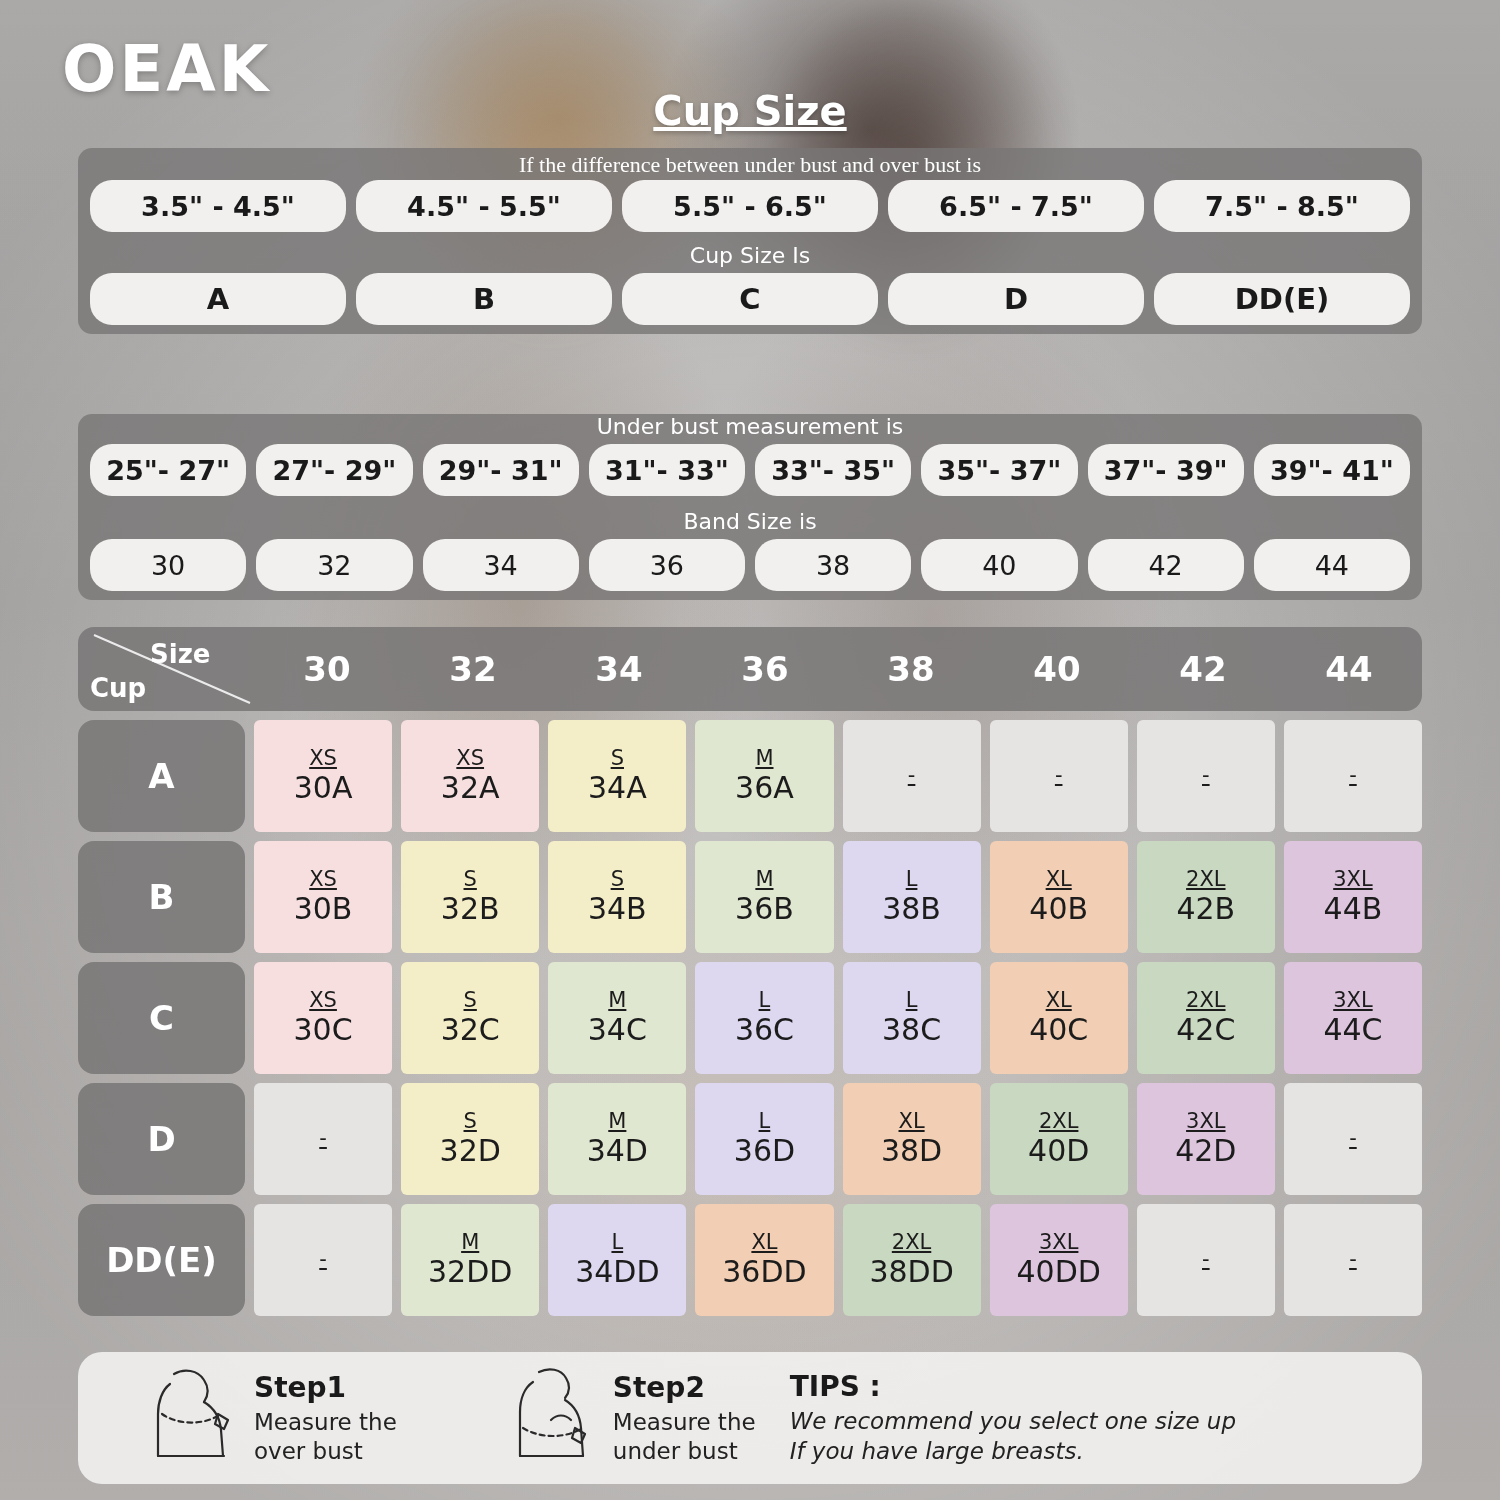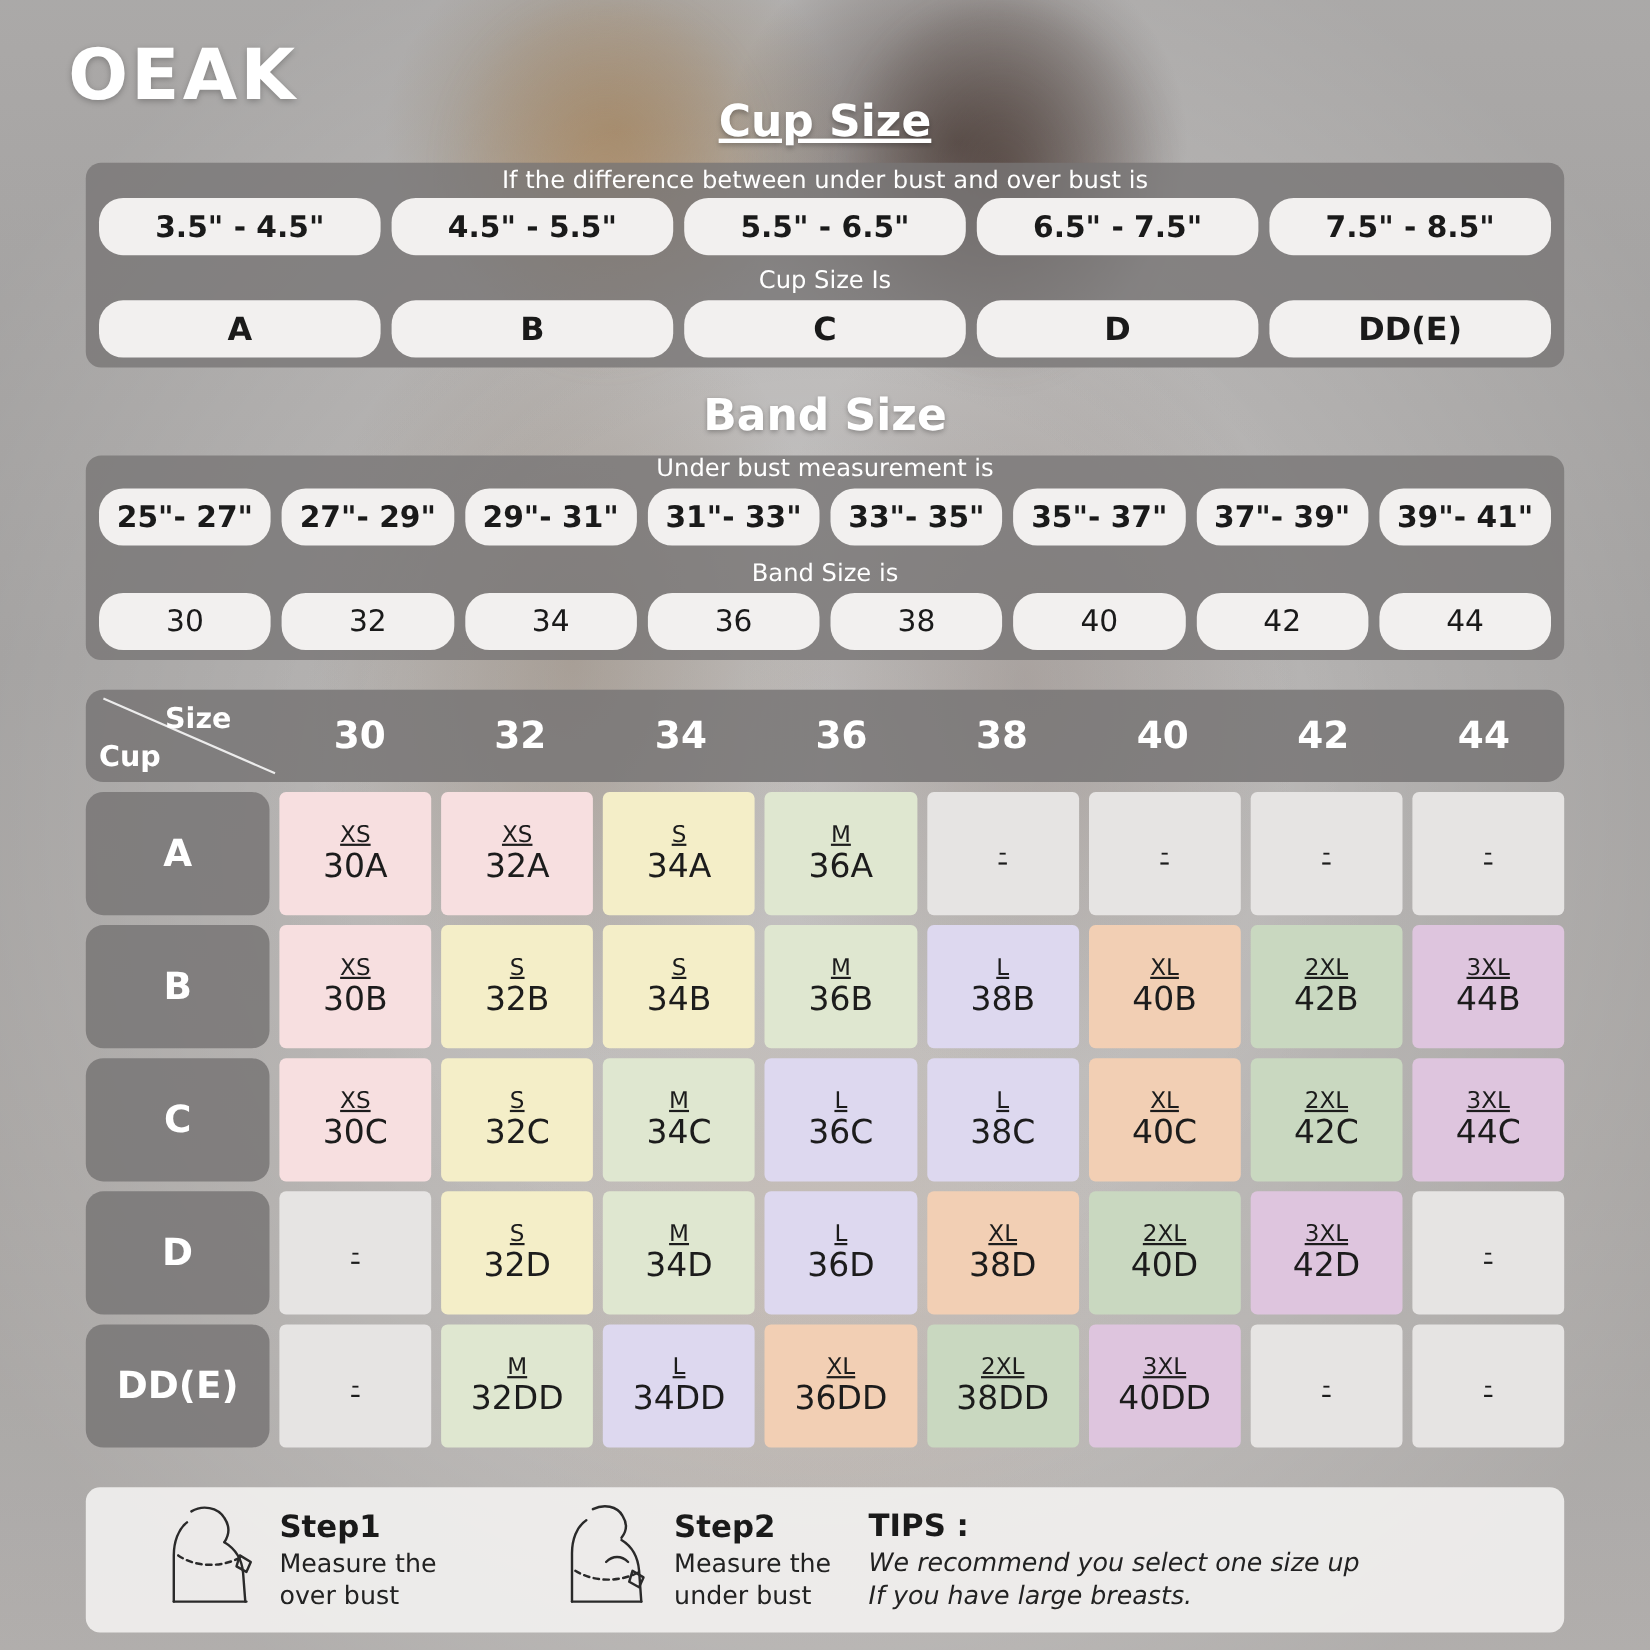--- a/index.html
+++ b/index.html
@@ -120,21 +120,21 @@
     line-height: 1.12;
   }
   .m-cell .big { font-size: 21px; text-decoration: underline; }
   .m-cell .small { font-size: 30px; }
   .m-cell.empty { font-size: 30px; justify-content: center; }
   
   .footer {
     position: absolute; left: 78px; top: 1352px;
     width: 1344px; height: 132px;
     background: rgba(244,242,241,.88);
-    border-radius: 13px;
+    border-radius: 24px;
     display: flex; align-items: center;
   }
   .step { display: flex; align-items: center; }
   .step-icon { width: 108px; height: 112px; flex: 0 0 108px; }
   .step-txt { margin-left: 6px; }
   .step-txt .st { font-size: 28px; font-weight: bold; color: #1a1a1a; }
   .step-txt .sd { font-size: 23px; color: #222; line-height: 1.22; margin-top: 4px; }
   .tips { margin-left: 40px; }
   .tips .tt { font-size: 28px; font-weight: bold; color: #1a1a1a; }
   .tips .td { font-size: 23px; color: #222; line-height: 1.3; margin-top: 4px; }
@@ -146,39 +146,38 @@
 
   <div class="bg-photo"></div>
   <div class="bg-torso" style="left:400px;top:0px;width:300px;height:340px;background:radial-gradient(ellipse at 50% 45%, rgba(190,150,105,.55), rgba(190,150,105,0) 70%);"></div>
   <div class="bg-torso" style="left:760px;top:0px;width:300px;height:350px;background:radial-gradient(ellipse at 50% 45%, rgba(70,52,45,.55), rgba(70,52,45,0) 70%);"></div>
   <div class="bg-vignette"></div>
 
   <div class="logo">OEAK</div>
 
   <div class="section-title" style="top:88px;left:0;text-decoration:underline;">Cup Size</div>
   <div class="panel" style="left:78px; top:148px; width:1344px; height:186px;"></div>
-  <div class="sub-label" style="top:152px; left:0;">If the  difference between under bust and over bust is</div>
+  <div class="sub-label" style="top:152px; left:0;font-family:Liberation Serif, serif;">If the  difference between under bust and over bust is</div>
 
   <div class="cellrow" id="cup-ranges" style="left:90px; top:180px; width:1320px;">
       <div class="cell bold" style="flex: 1 1 0px;">3.5" -  4.5"</div>
       <div class="cell bold" style="flex: 1 1 0px;">4.5" -  5.5"</div>
       <div class="cell bold" style="flex: 1 1 0px;">5.5" -  6.5"</div>
       <div class="cell bold" style="flex: 1 1 0px;">6.5" -  7.5"</div>
       <div class="cell bold" style="flex: 1 1 0px;">7.5" -  8.5"</div>
     </div>
   <div class="sub-label" style="top:243px; left:0;">Cup Size Is</div>
   <div class="cellrow" id="cup-values" style="left:90px; top:273px; width:1320px;">
       <div class="cell vals" style="flex: 1 1 0px;">A</div>
       <div class="cell vals" style="flex: 1 1 0px;">B</div>
       <div class="cell vals" style="flex: 1 1 0px;">C</div>
       <div class="cell vals" style="flex: 1 1 0px;">D</div>
       <div class="cell vals" style="flex: 1 1 0px;">DD(E)</div>
     </div>
 
-  <div class="section-title" style="top:355px;left:0;">Band Size</div>
   <div class="panel" style="left:78px; top:414px; width:1344px; height:186px;"></div>
   <div class="sub-label" style="top:414px; left:0;">Under bust measurement is</div>
 
   <div class="cellrow" id="band-ranges" style="left:90px; top:444px; width:1320px;">
       <div class="cell bold" style="flex: 1 1 0px;">25"- 27"</div>
       <div class="cell bold" style="flex: 1 1 0px;">27"- 29"</div>
       <div class="cell bold" style="flex: 1 1 0px;">29"- 31"</div>
       <div class="cell bold" style="flex: 1 1 0px;">31"- 33"</div>
       <div class="cell bold" style="flex: 1 1 0px;">33"- 35"</div>
       <div class="cell bold" style="flex: 1 1 0px;">35"- 37"</div>

